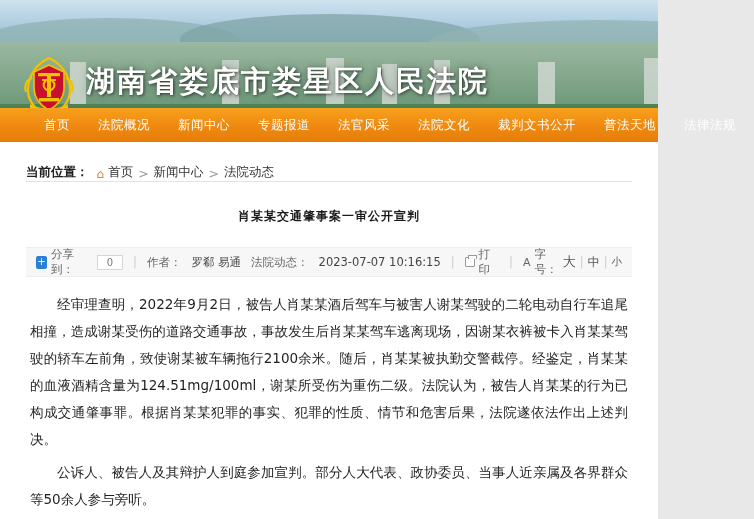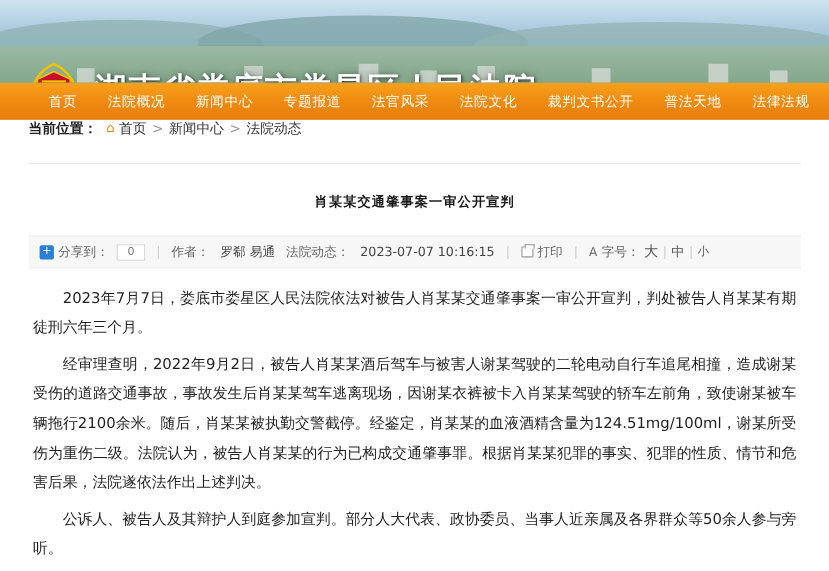--- a/index.html
+++ b/index.html
@@ -4,21 +4,21 @@
 <style>
   * { box-sizing: border-box; }
   html, body {
     margin: 0; padding: 0;
     width: 754px; height: 519px;
     background: #e8e8e8;
     font-family: "Liberation Sans", sans-serif;
     overflow: hidden;
   }
   .page {
-    width: 754px; height: 519px;
+    width: 658px; height: 519px;
     position: relative;
     background: #f0f0f0;
     display: flex;
     flex-direction: column;
   }
 
   
   .banner {
     position: relative;
     height: 168px;
@@ -94,21 +94,21 @@
     display:flex;
     justify-content:center;
   }
   .content {
     width: 754px;
     background: #ffffff;
     padding: 0 26px;
   }
 
   .crumbbar {
-    display:flex; align-items:flex-start;
+    display:flex; align-items:flex-end;
     height: 40px;
     font-size: 12.5px;
     font-family:"DejaVu Sans", sans-serif;
     color:#333;
     border-bottom: 1px solid #e3e3e3;
     margin: 0 0 0 0;
   }
   .crumb-label { color:#222; font-weight:bold; margin-right:6px;}
   .home-icon { margin: 0 4px 0 2px; color:#e08a1e; font-size:12px; }
   .crumb-sep { margin:0 5px; color:#999; }
@@ -280,20 +280,19 @@
           <span>字号：</span>
           <span class="fs big">大</span>
           <span class="fs-div">|</span>
           <span class="fs mid">中</span>
           <span class="fs-div">|</span>
           <span class="fs sml">小</span>
         </div>
       </div>
 
       <div class="body-text">
-        <p>2023年7月7日，娄底市娄星区人民法院依法对被告人肖某某交通肇事案一审公开宣判，判处被告人肖某某有期徒刑六年三个月。</p>
         <p>经审理查明，2022年9月2日，被告人肖某某酒后驾车与被害人谢某驾驶的二轮电动自行车追尾相撞，造成谢某受伤的道路交通事故，事故发生后肖某某驾车逃离现场，因谢某衣裤被卡入肖某某驾驶的轿车左前角，致使谢某被车辆拖行2100余米。随后，肖某某被执勤交警截停。经鉴定，肖某某的血液酒精含量为124.51mg/100ml，谢某所受伤为重伤二级。法院认为，被告人肖某某的行为已构成交通肇事罪。根据肖某某犯罪的事实、犯罪的性质、情节和危害后果，法院遂依法作出上述判决。</p>
         <p>公诉人、被告人及其辩护人到庭参加宣判。部分人大代表、政协委员、当事人近亲属及各界群众等50余人参与旁听。</p>
       </div>
 
     </div>
   </div>
 </div>
 
 </body></html>

